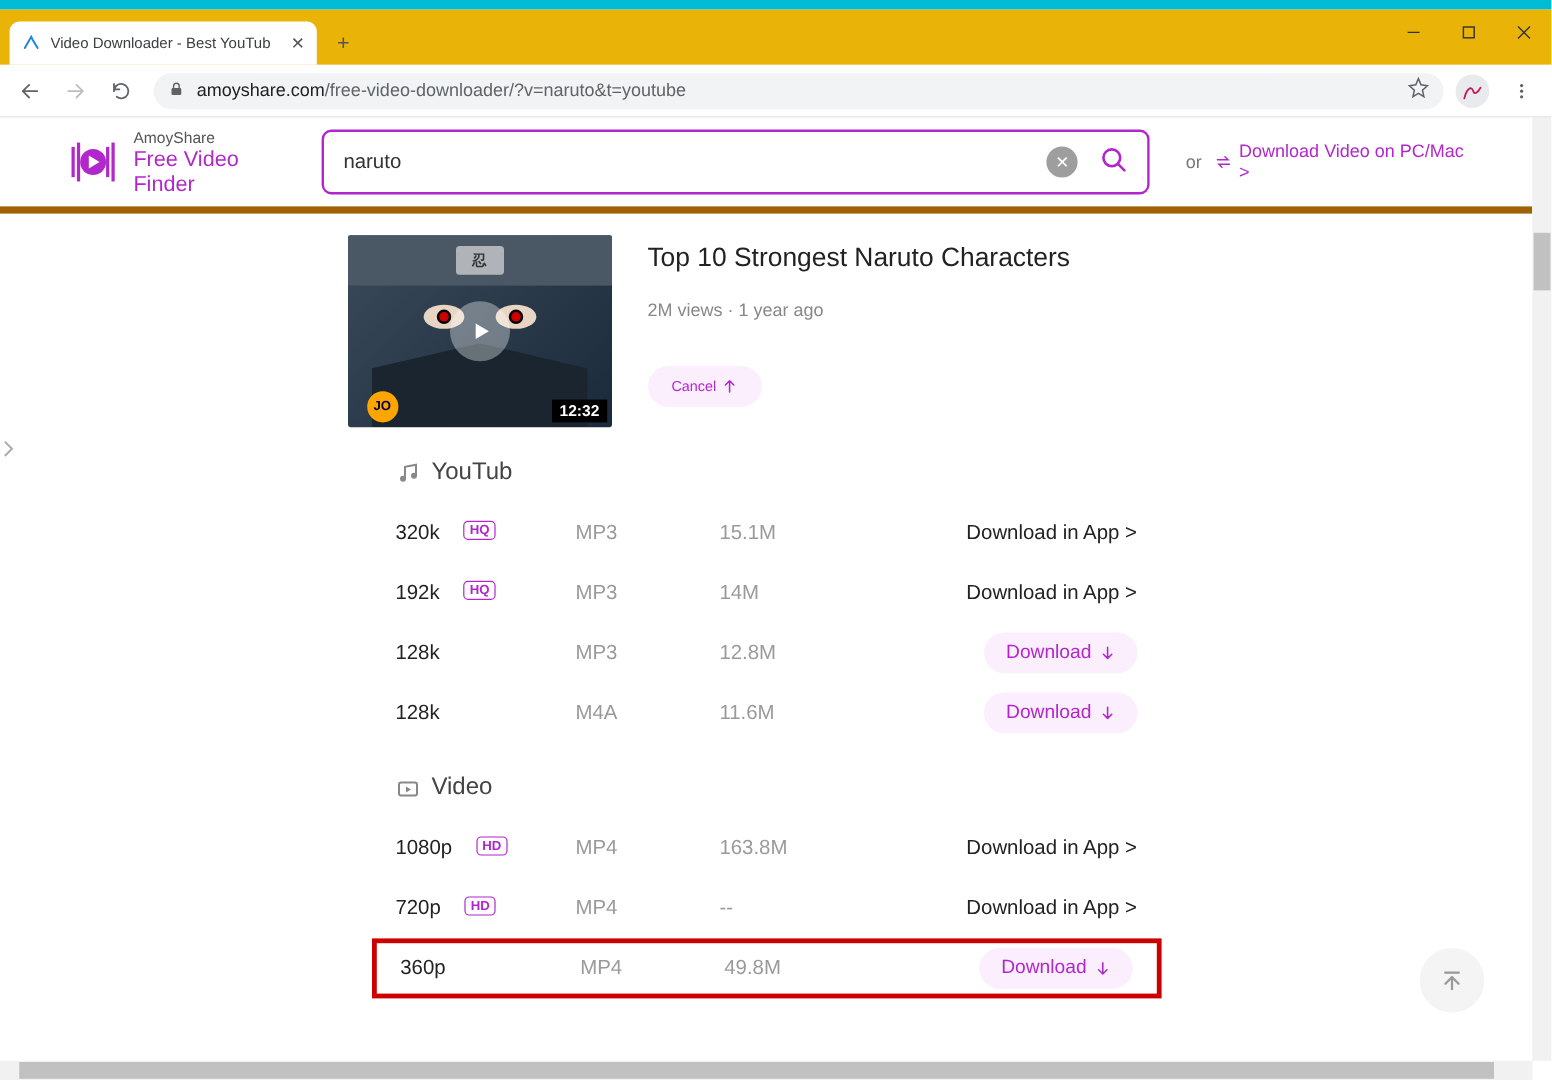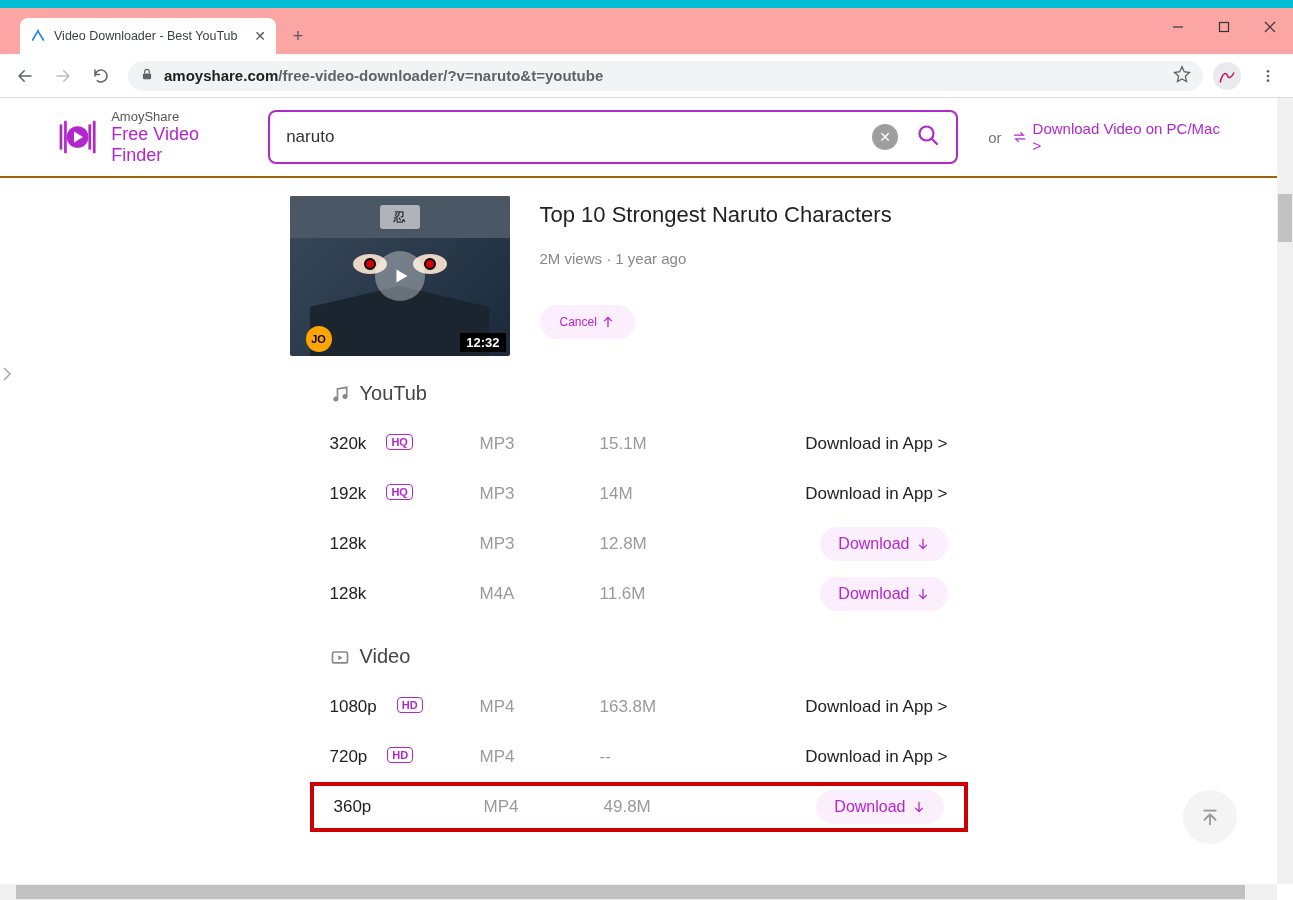--- a/index.html
+++ b/index.html
@@ -4,50 +4,50 @@
 <style>
 * { margin: 0; padding: 0; box-sizing: border-box; font-family: -apple-system, BlinkMacSystemFont, "Segoe UI", Arial, sans-serif; }
 body { background: #fff; width: 1293px; height: 900px; overflow: hidden; position: relative; }
 
 
 .titlebar { height: 8px; background: linear-gradient(to right, #00bcd4, #00bcd4); }
 .window-controls { position: absolute; top: 8px; right: 0; display: flex; height: 38px; align-items: center; }
 .window-btn { width: 46px; height: 38px; display: flex; align-items: center; justify-content: center; color: #333; }
 
 
-.tabstrip { height: 46px; background: #fca5a5; display: flex; align-items: flex-end; padding-left: 20px; }
+.tabstrip { height: 46px; background: #eab308; display: flex; align-items: flex-end; padding-left: 8px; }
 .tab { background: #fff; height: 36px; width: 256px; border-radius: 8px 8px 0 0; display: flex; align-items: center; padding: 0 10px; gap: 8px; position: relative; }
 .tab-favicon { width: 16px; height: 16px; }
 .tab-title { flex: 1; font-size: 12.5px; color: #3c4043; white-space: nowrap; overflow: hidden; text-overflow: ellipsis; }
 .tab-close { color: #555; font-size: 14px; }
 .new-tab { width: 28px; height: 28px; display: flex; align-items: center; justify-content: center; margin-left: 8px; margin-bottom: 4px; color: #555; font-size: 18px; }
 
 
 .toolbar { height: 44px; background: #fff; border-bottom: 1px solid #dadce0; display: flex; align-items: center; padding: 0 8px; gap: 4px; }
 .nav-btn { width: 34px; height: 34px; border-radius: 50%; display: flex; align-items: center; justify-content: center; color: #5f6368; }
 .nav-btn.disabled { color: #bdbdbd; }
-.omnibox { flex: 1; height: 30px; background: #f1f3f4; border-radius: 15px; display: flex; align-items: center; padding: 0 12px; gap: 10px; margin-left: 6px; font-weight: bold; }
+.omnibox { flex: 1; height: 30px; background: #f1f3f4; border-radius: 15px; display: flex; align-items: center; padding: 0 12px; gap: 10px; margin-left: 6px; }
 .lock { color: #5f6368; font-size: 13px; }
 .url { flex: 1; font-size: 15px; color: #202124; }
 .url .path { color: #5f6368; }
 .star { color: #5f6368; }
 .avatar { width: 28px; height: 28px; border-radius: 50%; background: #e8eaed; display: flex; align-items: center; justify-content: center; margin: 0 6px; }
 .kebab { width: 34px; display: flex; align-items: center; justify-content: center; color: #5f6368; }
 
 
 .viewport { position: absolute; top: 98px; left: 0; right: 16px; bottom: 16px; overflow: hidden; background: #fff; }
 .vscroll { position: absolute; top: 98px; right: 0; width: 16px; bottom: 16px; background: #f1f1f1; }
 .vscroll-thumb { position: absolute; right: 1px; width: 14px; background: #c1c1c1; border-radius: 0; }
 .hscroll { position: absolute; bottom: 0; left: 0; right: 16px; height: 16px; background: #f1f1f1; }
 .hscroll-thumb { position: absolute; top: 1px; height: 14px; background: #c1c1c1; }
 
 .handle-toggle { position: absolute; left: 2px; top: 268px; color: #aaa; }
 
 
-.site-header { height: 80px; border-bottom: 2px solid #a16207; display: flex; align-items: center; padding: 0 56px 0 56px; }
+.site-header { height: 80px; border-bottom: 6px solid #a16207; display: flex; align-items: center; padding: 0 56px 0 56px; }
 .logo-block { display: flex; align-items: center; gap: 12px; margin-right: 22px; }
 .logo-img { width: 46px; height: 46px; }
 .brand-text-top { font-size: 13px; color: #555; }
 .brand-text-bottom { font-size: 18px; color: #b227cc; font-weight: 400; }
 .searchbox { flex: 0 0 690px; height: 54px; border: 2px solid #b227cc; border-radius: 8px; display: flex; align-items: center; padding: 0 16px; }
 .searchbox input { flex: 1; border: none; outline: none; font-size: 17px; color: #333; background: transparent; }
 .clear-btn { width: 26px; height: 26px; border-radius: 50%; background: #9e9e9e; color: #fff; display: flex; align-items: center; justify-content: center; font-size: 14px; margin-right: 18px; }
 .search-icon { color: #b227cc; }
 .or-text { margin-left: 30px; font-size: 15px; color: #777; }
 .download-pc-link { margin-left: 10px; color: #b227cc; font-size: 15px; display: flex; align-items: center; gap: 6px; }

